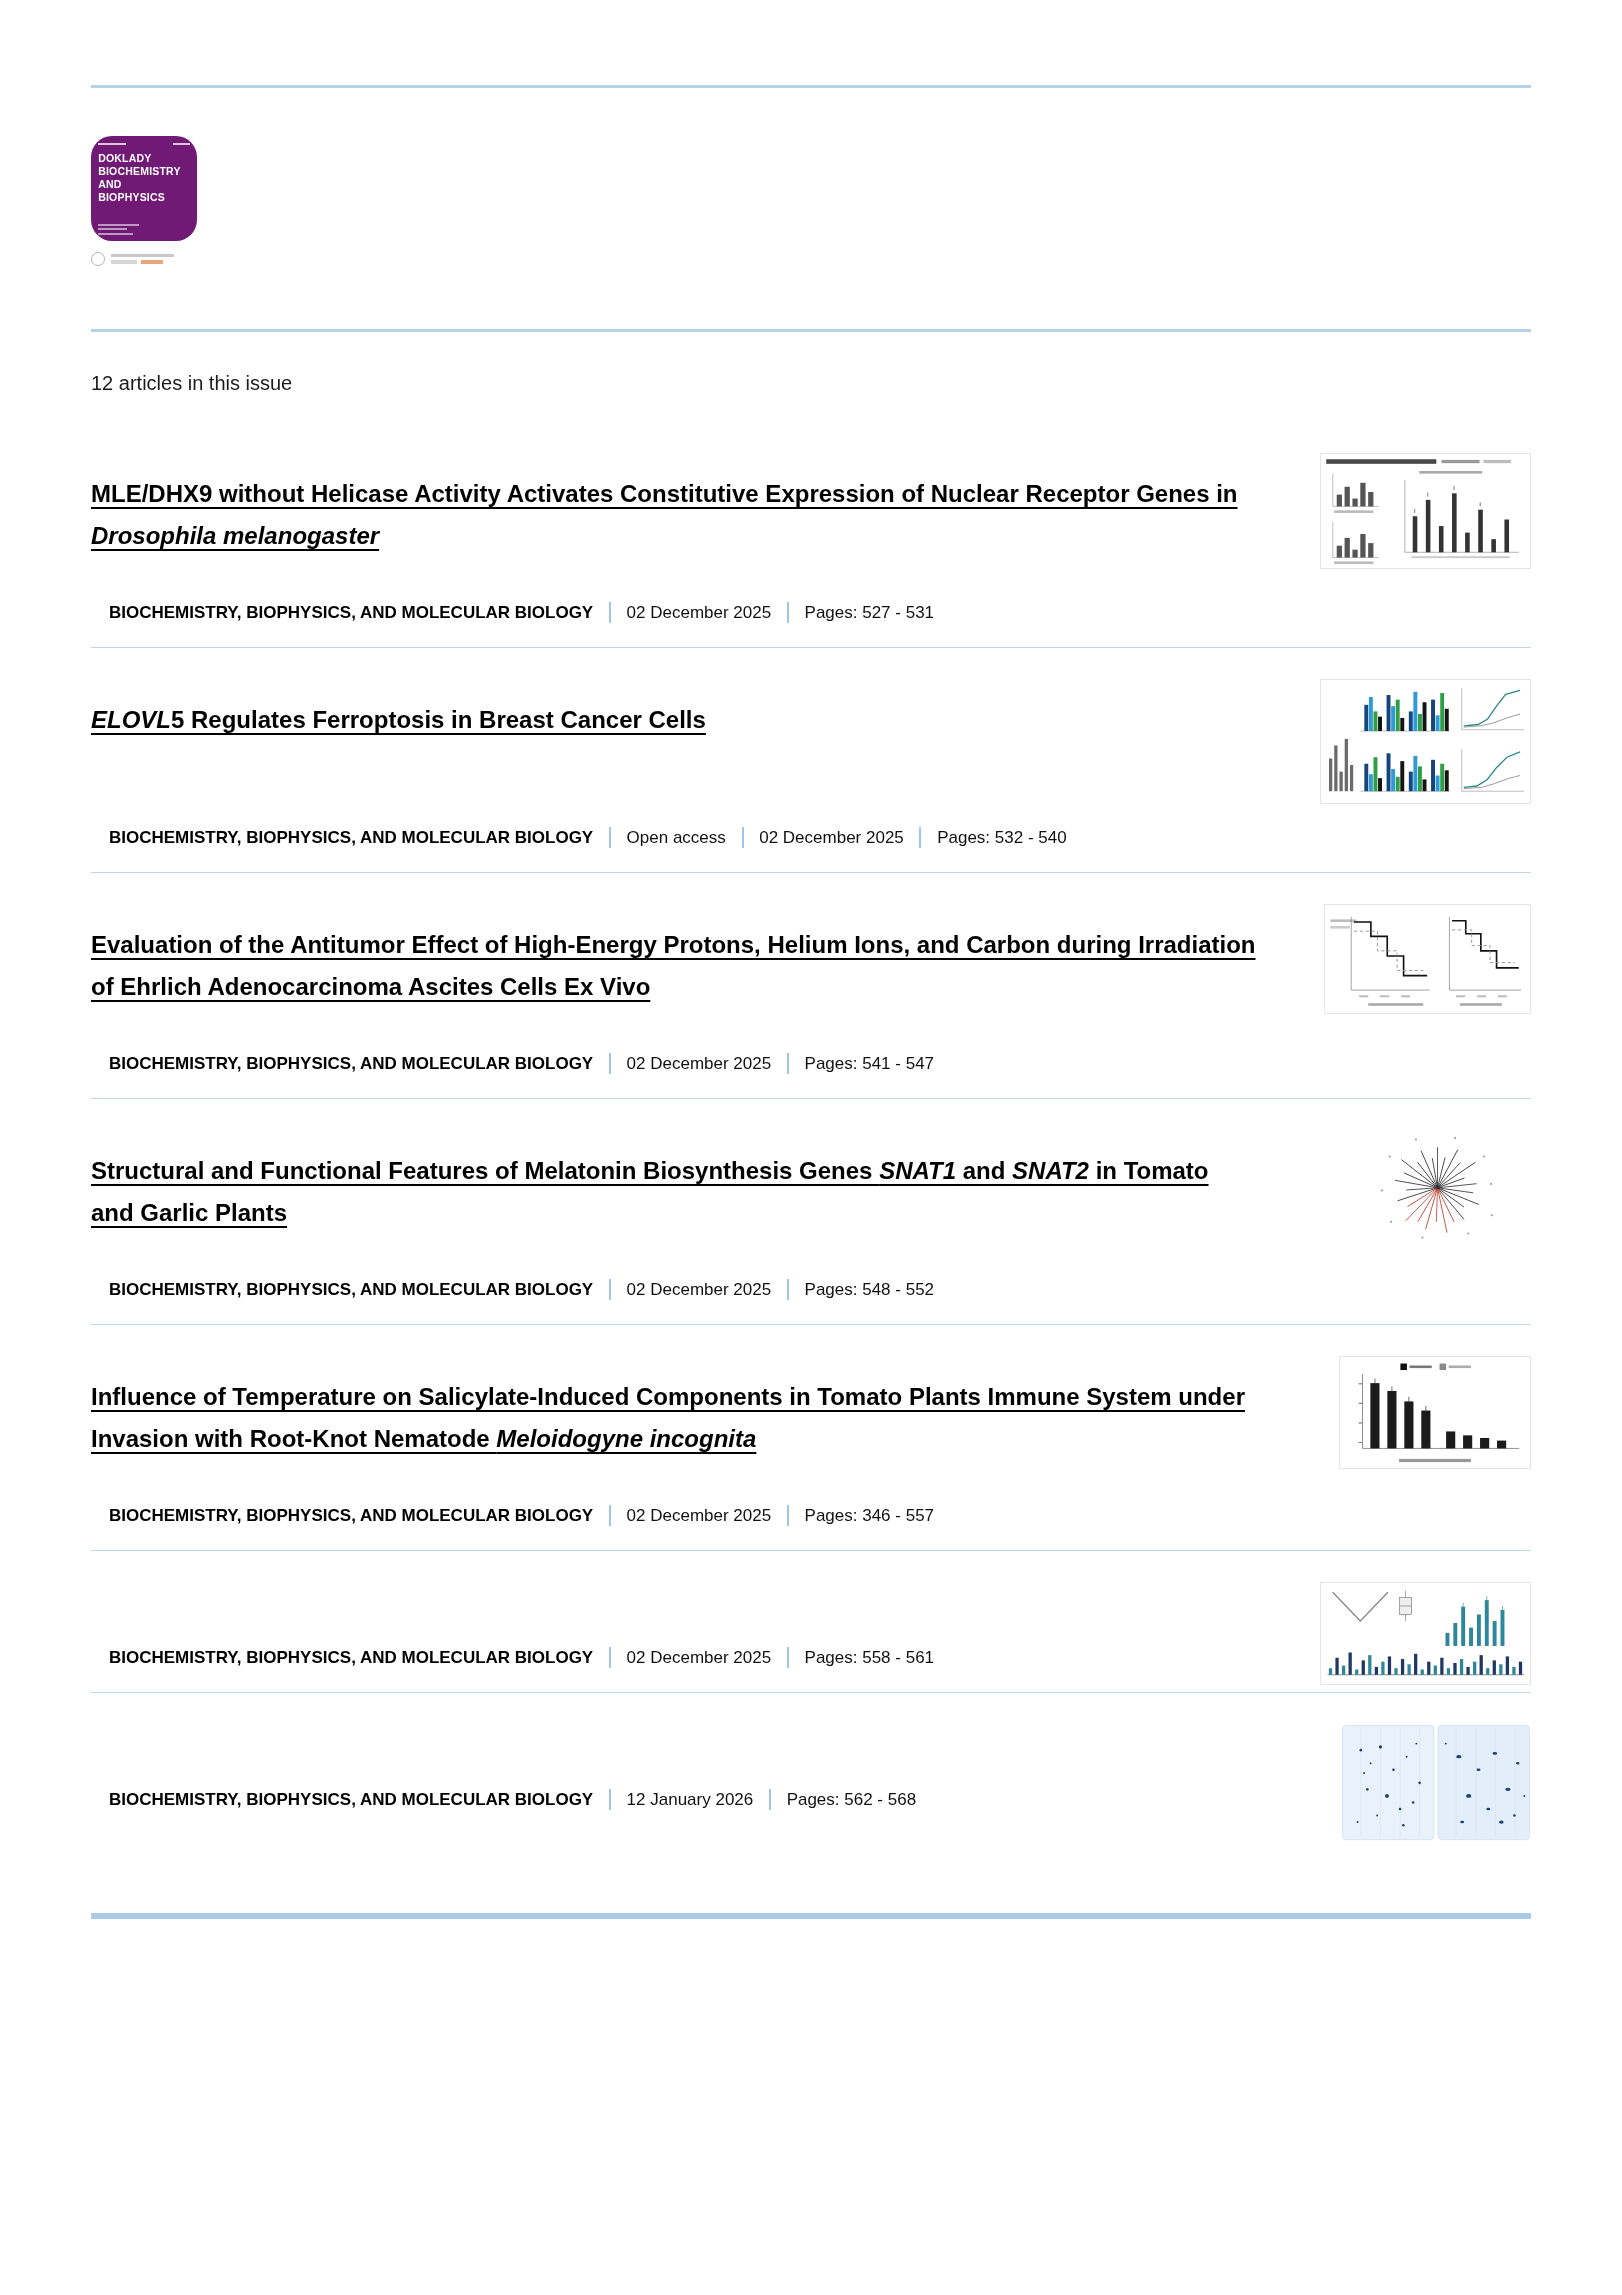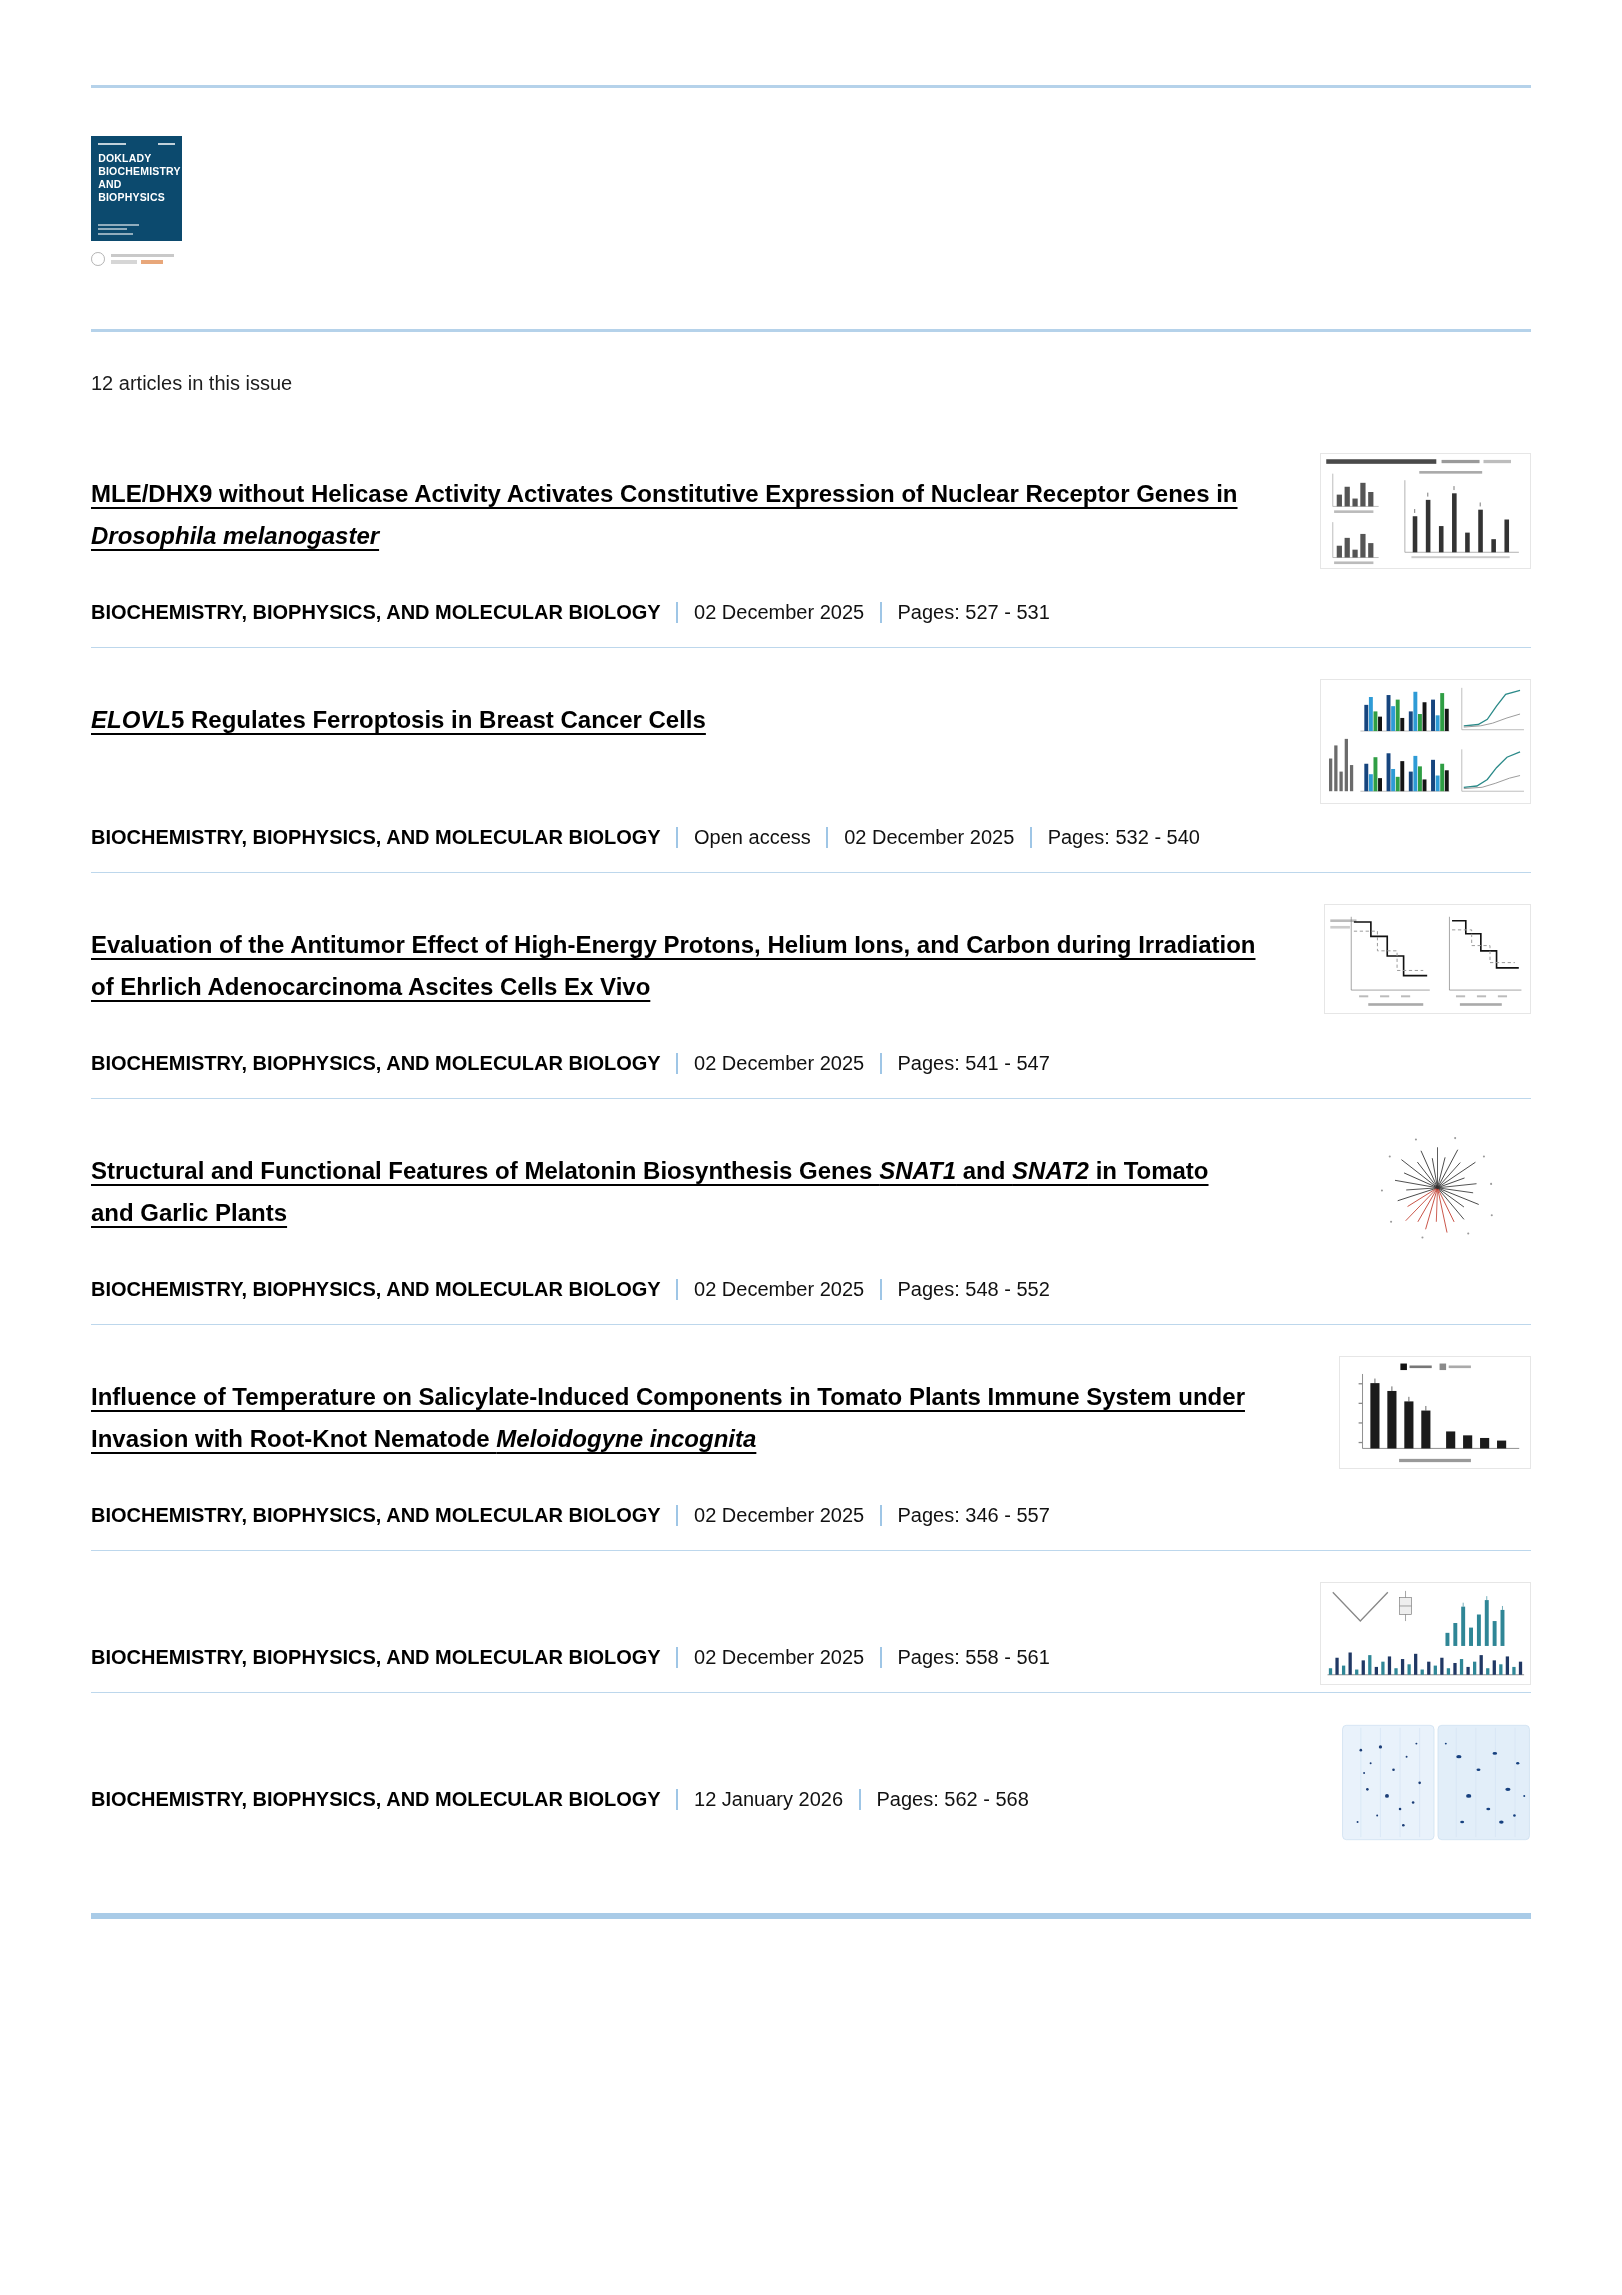--- a/index.html
+++ b/index.html
@@ -14,21 +14,21 @@
   .content { margin:0 91px; width:1440px; }
 
   .rule { height:3.3px; background:#b5d2ea; }
   .rule--top { margin-top:85px; }
   .rule--header-bottom { margin-top:63px; }
   .rule--footer { margin-top:79px; height:5.9px; background:#a9cbe7; }
 
   
   .header { display:flex; margin-top:48px; }
   .cover-col { width:105px; flex:none; }
-  .cover { width:91px; height:105px; background:#0c4a6e; box-sizing:border-box; padding:6.5px 7.2px; display:flex; flex-direction:column; }
+  .cover { width:106px; height:105px; background:#701a75; box-sizing:border-box; padding:6.5px 7.2px; display:flex; flex-direction:column;border-radius:21px; }
   .cover-toprow { display:flex; justify-content:space-between; margin-bottom:6.5px; }
   .cover-toprow .bar { height:2.6px; background:rgba(255,255,255,.75); display:inline-block; }
   .cover-toprow .bar:first-child { width:27.5px; }
   .cover-toprow .bar:last-child { width:17px; }
   .cover-title { color:#fff; font-weight:bold; font-size:10.5px; line-height:1.25; letter-spacing:0.2px; }
   .cover-lines { margin-top:auto; display:flex; flex-direction:column; gap:2.6px; }
   .cover-lines span { height:2px; background:rgba(255,255,255,.55); }
   .cover-lines span:nth-child(1){ width:41px; }
   .cover-lines span:nth-child(2){ width:29px; }
   .cover-lines span:nth-child(3){ width:35px; }
@@ -46,21 +46,21 @@
 
   .summary { margin-top:38px; font-size:20px; line-height:26px; color:#1c1c1c; }
 
   
   .articles { margin-top:26px; }
   .article { position:relative; padding:51px 262px 20px 0; border-bottom:0.7px solid #bdd7ec; }
   .article--last { border-bottom:none; }
   .title { margin:0; font-size:24px; line-height:42px; font-weight:bold; max-width:1165px; }
   .title a { color:#000; text-decoration:underline; text-decoration-thickness:1.6px; text-underline-offset:5.2px; cursor:pointer; }
   .title i { font-style:italic; }
-  .meta { margin-top:41px; display:flex; align-items:center; font-size:20px; line-height:29px; height:29px; white-space:nowrap; }
+  .meta { margin-top:41px; display:flex; align-items:center; font-size:17px; line-height:29px; height:29px; white-space:nowrap;margin-left:18px; }
   .article--single .meta { margin-top:82px; }
   .category { font-weight:bold; color:#000; }
   .sep { width:2px; height:21px; background:#9fc6e6; margin:0 15.7px; flex:none; }
   .plain { color:#111; }
 
   .thumb { position:absolute; top:31px; right:0; background:#fff; }
   .thumb svg { display:block; border:0.7px solid #e6e6e6; background:#fff; }
   .thumb--noborder svg { border:none; }
 </style>
 </head>

